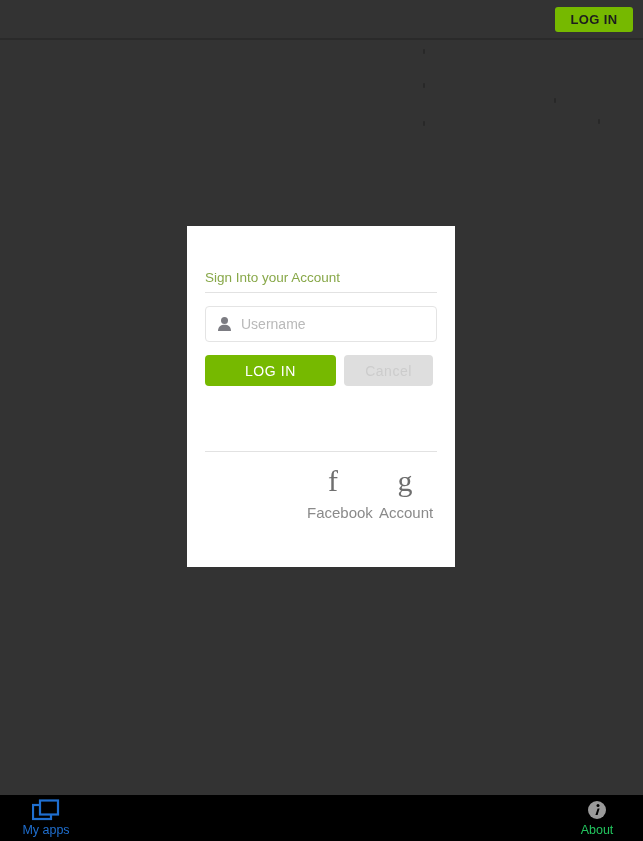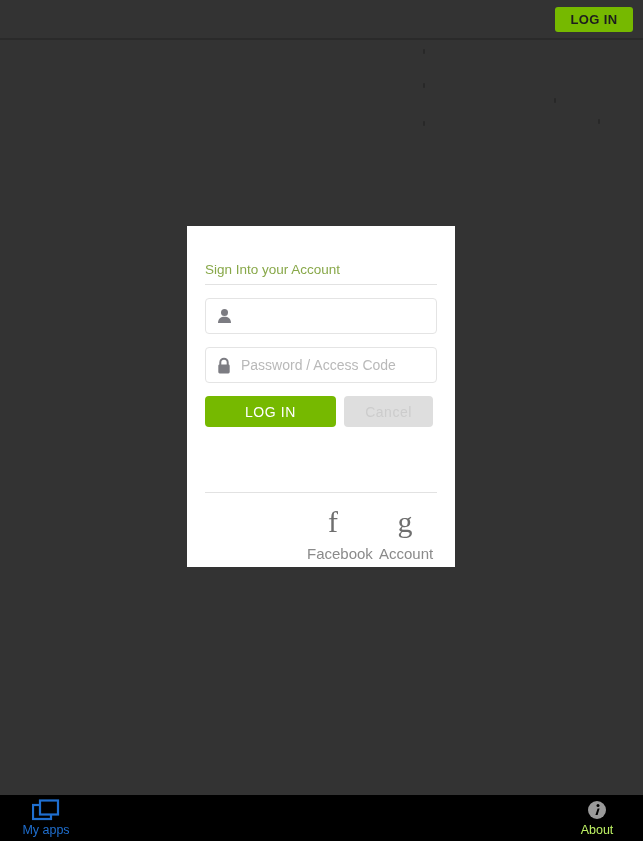--- a/index.html
+++ b/index.html
@@ -71,20 +71,21 @@
     position: absolute;
     left: 187px;
     top: 226px;
     width: 268px;
     height: 341px;
     background: #ffffff;
   }
 
   .card-inner {
     padding: 36px 18px 0 18px;
+    margin-top: 8px;
   }
 
   .section-title {
     color: #88a849;
     font-size: 13.5px;
     padding-bottom: 7px;
   }
 
   .rule {
     height: 1px;
@@ -201,21 +202,21 @@
   }
 
   .tab {
     width: 92px;
     text-align: center;
     cursor: pointer;
   }
   .tab-icon { height: 22px; display: flex; align-items: center; justify-content: center; }
   .tab-label { font-size: 12.5px; margin-top: 2px; }
   .tab.active .tab-label { color: #1f6fd0; }
-  .tab.inactive .tab-label { color: #bef264; }
+  .tab.inactive .tab-label { color: #22c55e; }
 </style>
 </head>
 <body>
 
 <div id="top-bar">
   <button id="header-login-btn">LOG IN</button>
 </div>
 
 <div id="desktop">
   <div class="speck" style="left:423px; top:7px;"></div>
@@ -231,31 +232,23 @@
     <div class="section-title">Sign Into your Account</div>
     <div class="rule"></div>
 
     <div class="field">
       <span class="fld-icon">
         <svg width="15" height="16" viewBox="0 0 15 16" aria-hidden="true">
           <circle cx="7.5" cy="4.6" r="3.5" fill="#7c7c82"></circle>
           <path d="M1 15 C1 10.6 4 8.8 7.5 8.8 C11 8.8 14 10.6 14 15 Z" fill="#7c7c82"></path>
         </svg>
       </span>
-    </div>
-
-    <div class="field">
-      <span class="fld-icon">
-        <svg width="14" height="17" viewBox="0 0 14 17" aria-hidden="true">
-          <path d="M3.3 8 V5.4 A3.7 3.7 0 0 1 10.7 5.4 V8" fill="none" stroke="#7c7c82" stroke-width="2"></path>
-          <rect x="1.3" y="7.4" width="11.4" height="9" rx="1.4" fill="#7c7c82"></rect>
-        </svg>
-      </span>
-      <input type="password" placeholder="Password / Access Code" style="">
-    </div>
+      <input type="text" placeholder="Username" style="">
+    </div>
+
 
     <div id="button-row">
       <button id="card-login-btn">LOG IN</button>
       <button id="card-cancel-btn">Cancel</button>
     </div>
 
     <div id="social-section">
       <div class="rule"></div>
 
       <div id="social-icons">

